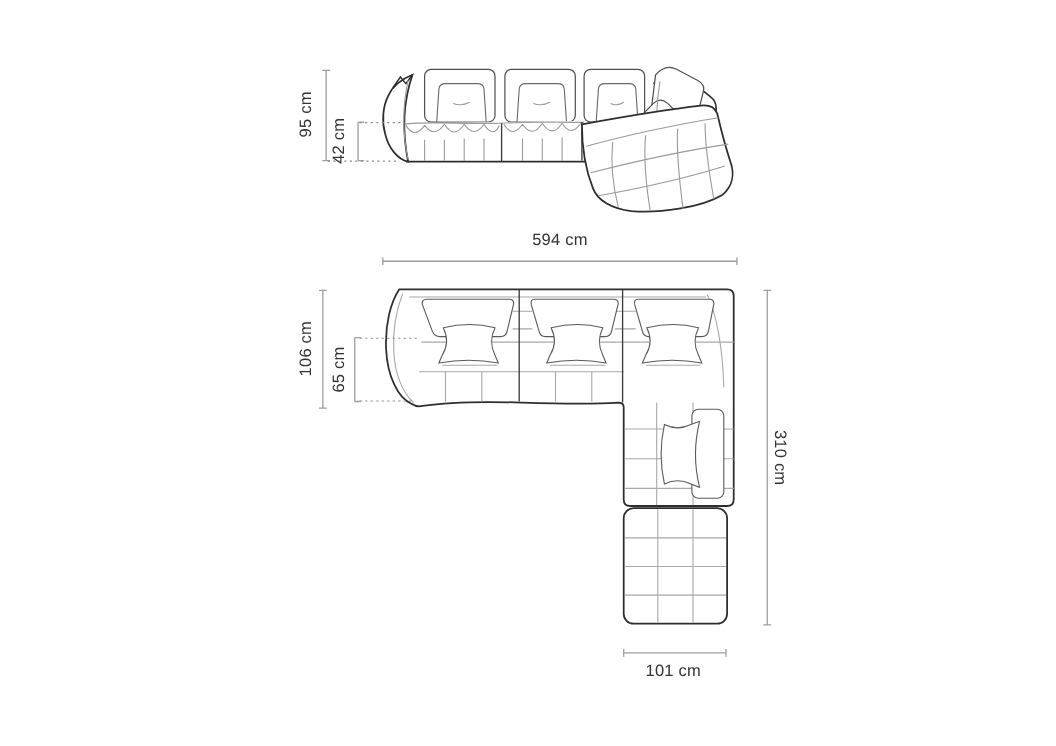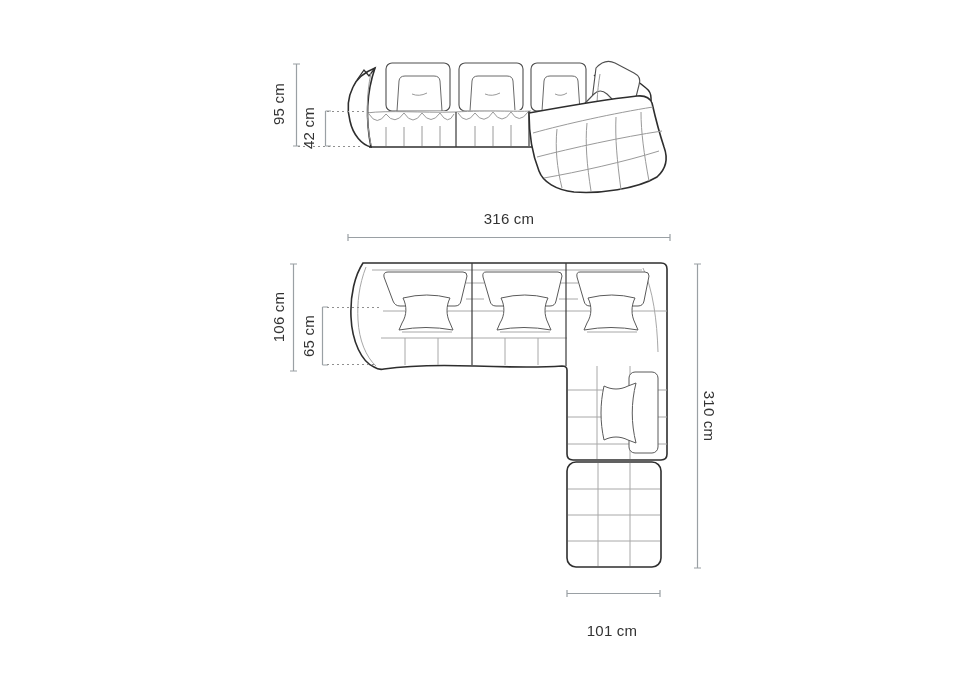--- a/index.html
+++ b/index.html
@@ -134,19 +134,19 @@
     <g stroke="#8f8f8f" stroke-width="1" stroke-dasharray="2 3">
       <path d="M327,111.5 L366,111.5"></path>
       <path d="M298,146.5 L362,146.5"></path>
       <path d="M327,307.5 L381,307.5"></path>
       <path d="M327,364.5 L374,364.5"></path>
     </g>
   </svg>
 
   <div class="dim-label rot-ccw" style="left:278px;top:104px;">95 cm</div>
   <div class="dim-label rot-ccw" style="left:308px;top:128px;">42 cm</div>
-  <div class="dim-label" style="left:509px;top:218px;">316 cm</div>
+  <div class="dim-label" style="left:509px;top:218px;">594 cm</div>
   <div class="dim-label rot-ccw" style="left:278px;top:317px;">106 cm</div>
   <div class="dim-label rot-ccw" style="left:308px;top:336px;">65 cm</div>
   <div class="dim-label rot-cw" style="left:709px;top:416px;">310 cm</div>
-  <div class="dim-label" style="left:612px;top:610px;margin-top:20px;">101 cm</div>
+  <div class="dim-label" style="left:612px;top:610px;">101 cm</div>
 
 </div>
 
 </body></html>

